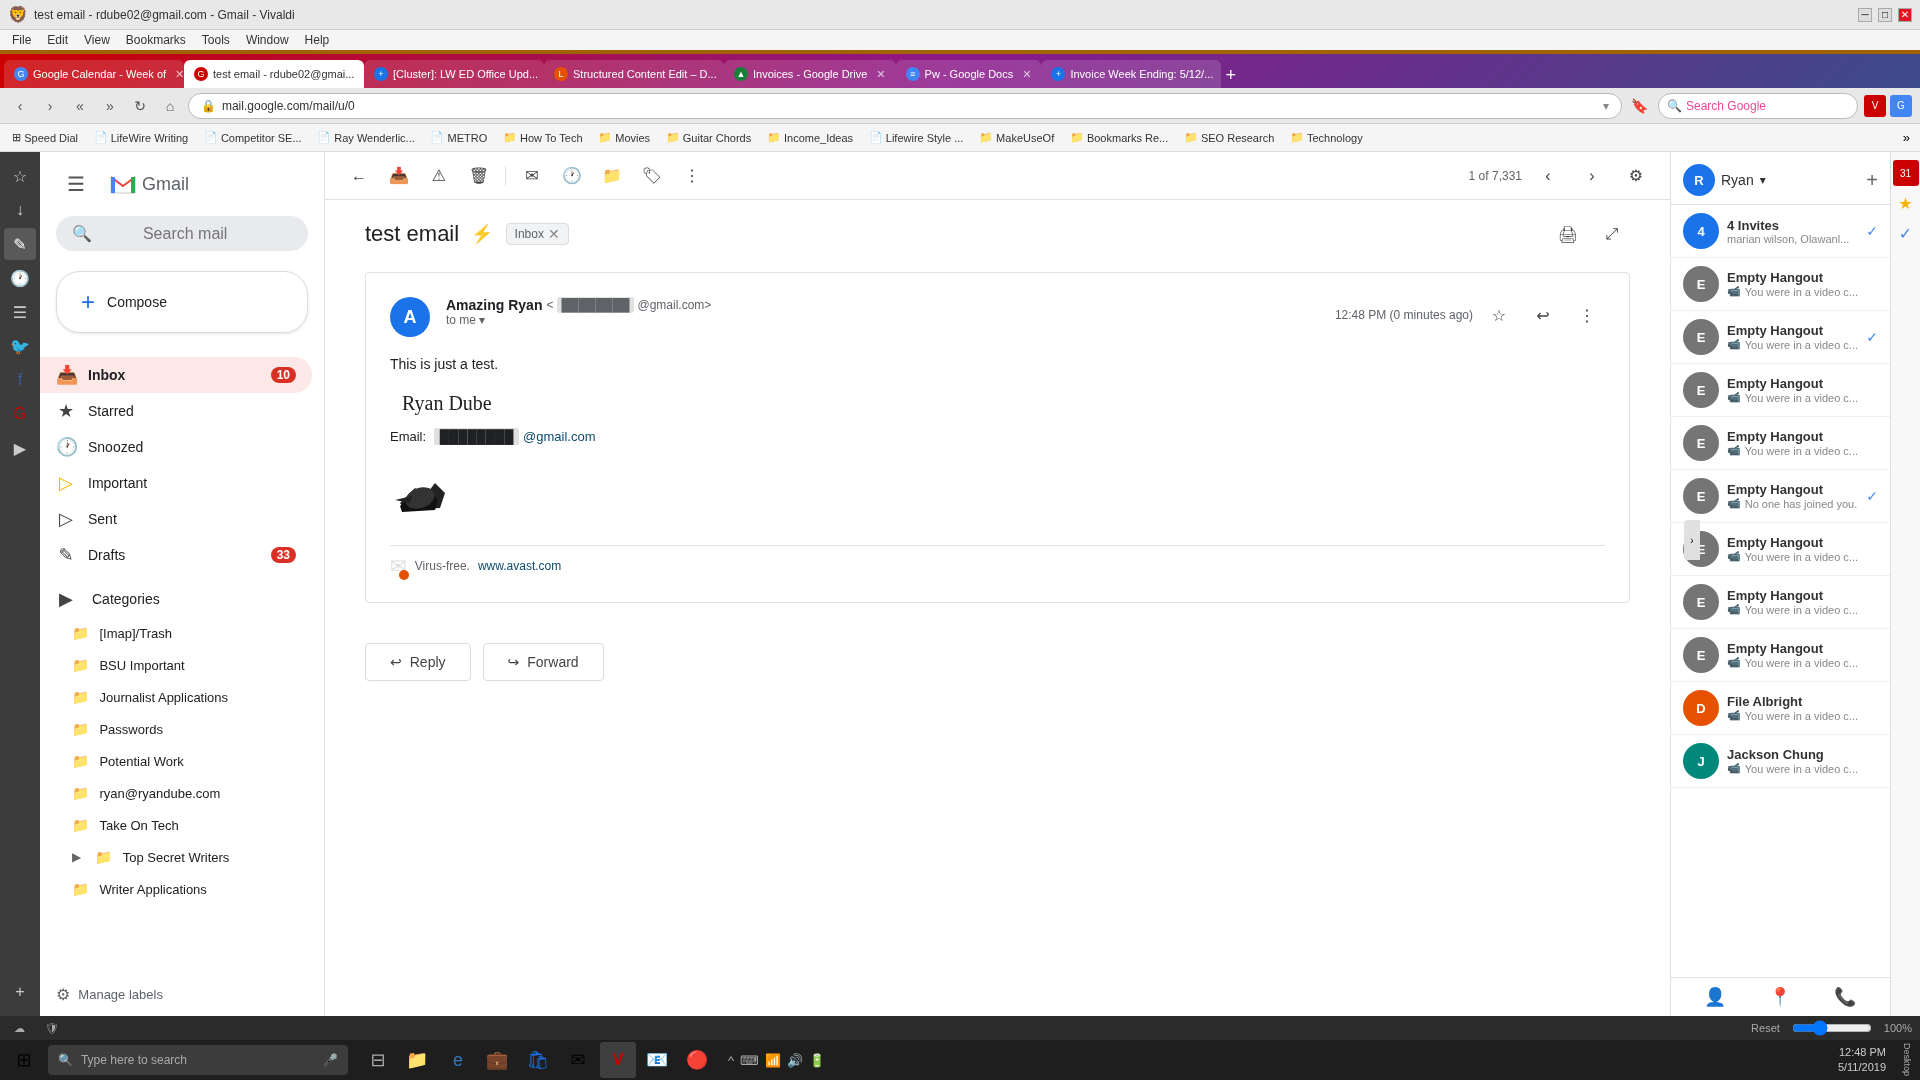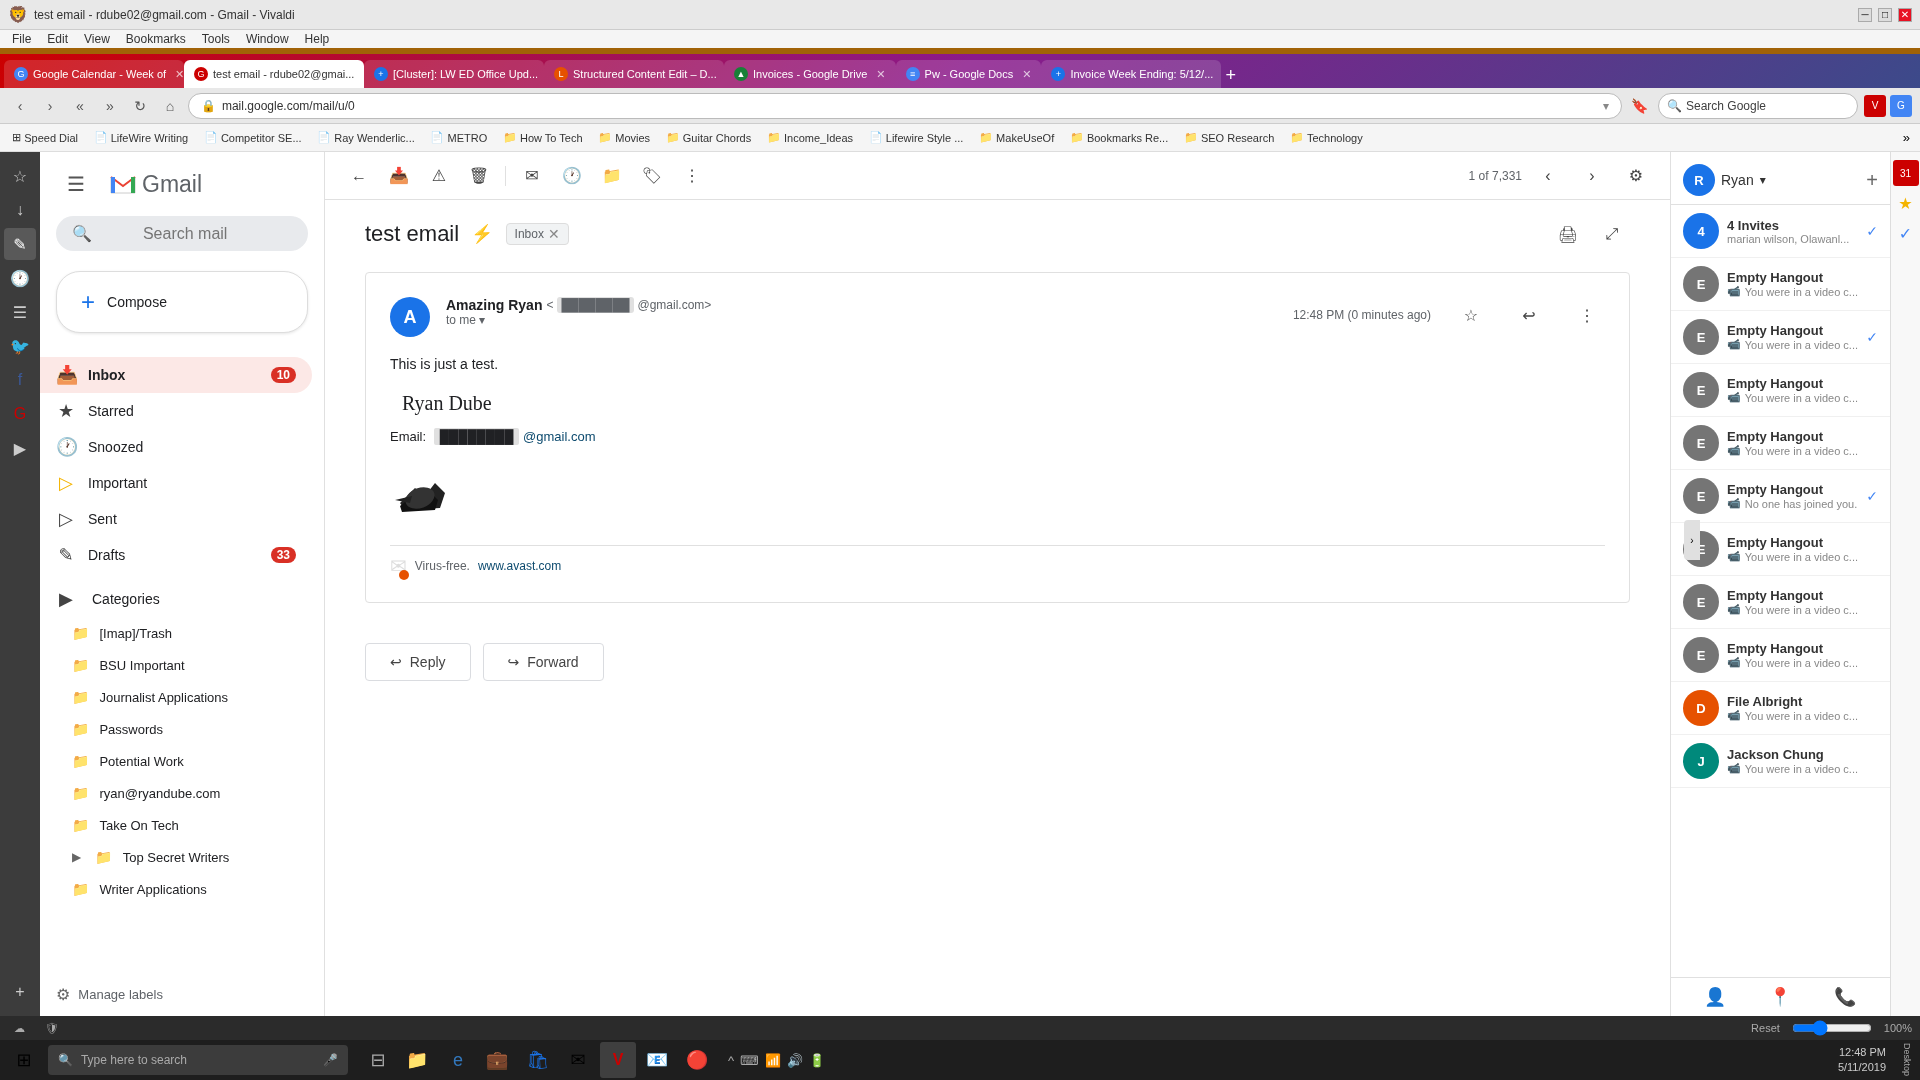--- a/index.html
+++ b/index.html
@@ -18,21 +18,21 @@
     .title-bar-controls { display: flex; gap: 6px; margin-left: auto; }
     .title-btn { width: 14px; height: 14px; border: 1px solid #aaa; background: #ddd; font-size: 10px; display: flex; align-items: center; justify-content: center; cursor: pointer; }
 
     
     .menu-bar {
       background: #f5f5f5;
       height: 24px;
       display: flex;
       align-items: center;
       padding: 0 4px;
-      border-bottom: 6px solid #a16207;
+      border-bottom: 4px solid #a16207;
       font-size: 12px;
       color: #333;
     }
     .menu-item { padding: 0 8px; cursor: pointer; line-height: 24px; }
 
     
     .tab-bar {
       background: #cc0000;
       height: 34px;
       display: flex;
@@ -275,21 +275,21 @@
       align-items: center;
       justify-content: center;
       font-size: 18px;
       font-weight: 600;
       flex-shrink: 0;
       margin-right: 16px;
     }
     .sender-info { flex: 1; }
     .sender-name { font-size: 14px; font-weight: 600; color: #202124; display: flex; align-items: center; gap: 4px; }
     .to-me { font-size: 12px; color: #5f6368; display: flex; align-items: center; gap: 3px; cursor: pointer; }
-    .message-time { font-size: 12px; color: #5f6368; margin-left: auto; display: flex; align-items: center; gap: 22px; }
+    .message-time { font-size: 12px; color: #5f6368; margin-left: auto; display: flex; align-items: center; gap: 8px; }
 
     .email-body { font-size: 14px; color: #202124; line-height: 1.6; }
     .email-signature { font-family: cursive; font-size: 20px; margin: 12px 12px 8px; color: #202124; }
     .email-sig-line { font-size: 13px; color: #202124; }
     .email-link { color: #0c4a6e; text-decoration: none; }
 
     .antivirus-banner {
       display: flex;
       align-items: center;
       gap: 8px;
@@ -494,21 +494,21 @@
   <button class="nav-btn">↻</button>
   <button class="nav-btn">⌂</button>
   <div class="url-box">
     <span style="color:#4285F4; margin-right:6px;">🔒</span>
     <span>mail.google.com/mail/u/0</span>
     <span style="margin-left:auto; color:#888; font-size:12px;">▾</span>
   </div>
   <button class="nav-btn">🔖</button>
   <div class="search-box">
     <span>🔍</span>
-    <span style="color:#404040;">Search Google</span>
+    <span style="color:#ec4899;">Search Google</span>
   </div>
   <div class="right-icons">
     <div class="icon-btn" style="width:22px; height:22px; background:#cc0000; border-radius:3px; color:#fff; font-size:10px;">V</div>
     <div class="icon-btn" style="width:22px; height:22px; background:#4285F4; border-radius:3px; color:#fff; font-size:10px;">G</div>
   </div>
 </div>
 
 <div class="bookmarks-bar">
   <span class="bookmark-item">
     <span>⊞</span>
@@ -593,21 +593,21 @@
         <div class="gmail-logo">
           <svg width="30" height="30" viewBox="0 0 30 30">
             <rect width="30" height="30" fill="white"></rect>
             <path d="M3 8 L15 17 L27 8 L27 24 L3 24 Z" fill="white" stroke="#ccc" stroke-width="1"></path>
             <path d="M3 8 L15 17 L27 8" fill="none" stroke="#EA4335" stroke-width="2"></path>
             <rect x="3" y="8" width="4" height="16" fill="#4285F4"></rect>
             <rect x="23" y="8" width="4" height="16" fill="#34A853"></rect>
             <path d="M3 8 L3 24 L7 24 L7 8" fill="#4285F4"></path>
             <path d="M23 8 L23 24 L27 24 L27 8" fill="#34A853"></path>
           </svg>
-          <span style="font-size:23px; color:#5f6368; font-weight:400;">Gmail</span>
+          <span style="font-size:18px; color:#5f6368; font-weight:400;">Gmail</span>
         </div>
       </div>
 
       <div style="padding: 0 16px 12px;">
         <div style="display:flex; align-items:center; background:#e8eaed; border-radius:24px; padding: 8px 16px; gap:8px;">
           <span style="color:#444; font-size:16px;">🔍</span>
           <input type="text" style="border: none; background: transparent; font-size: 16px; color: rgb(32, 33, 36); outline: none; flex: 1 1 0%; margin-left: 43px;" placeholder="Search mail">
           <span style="color:#444; font-size:14px;">▾</span>
         </div>
       </div>

